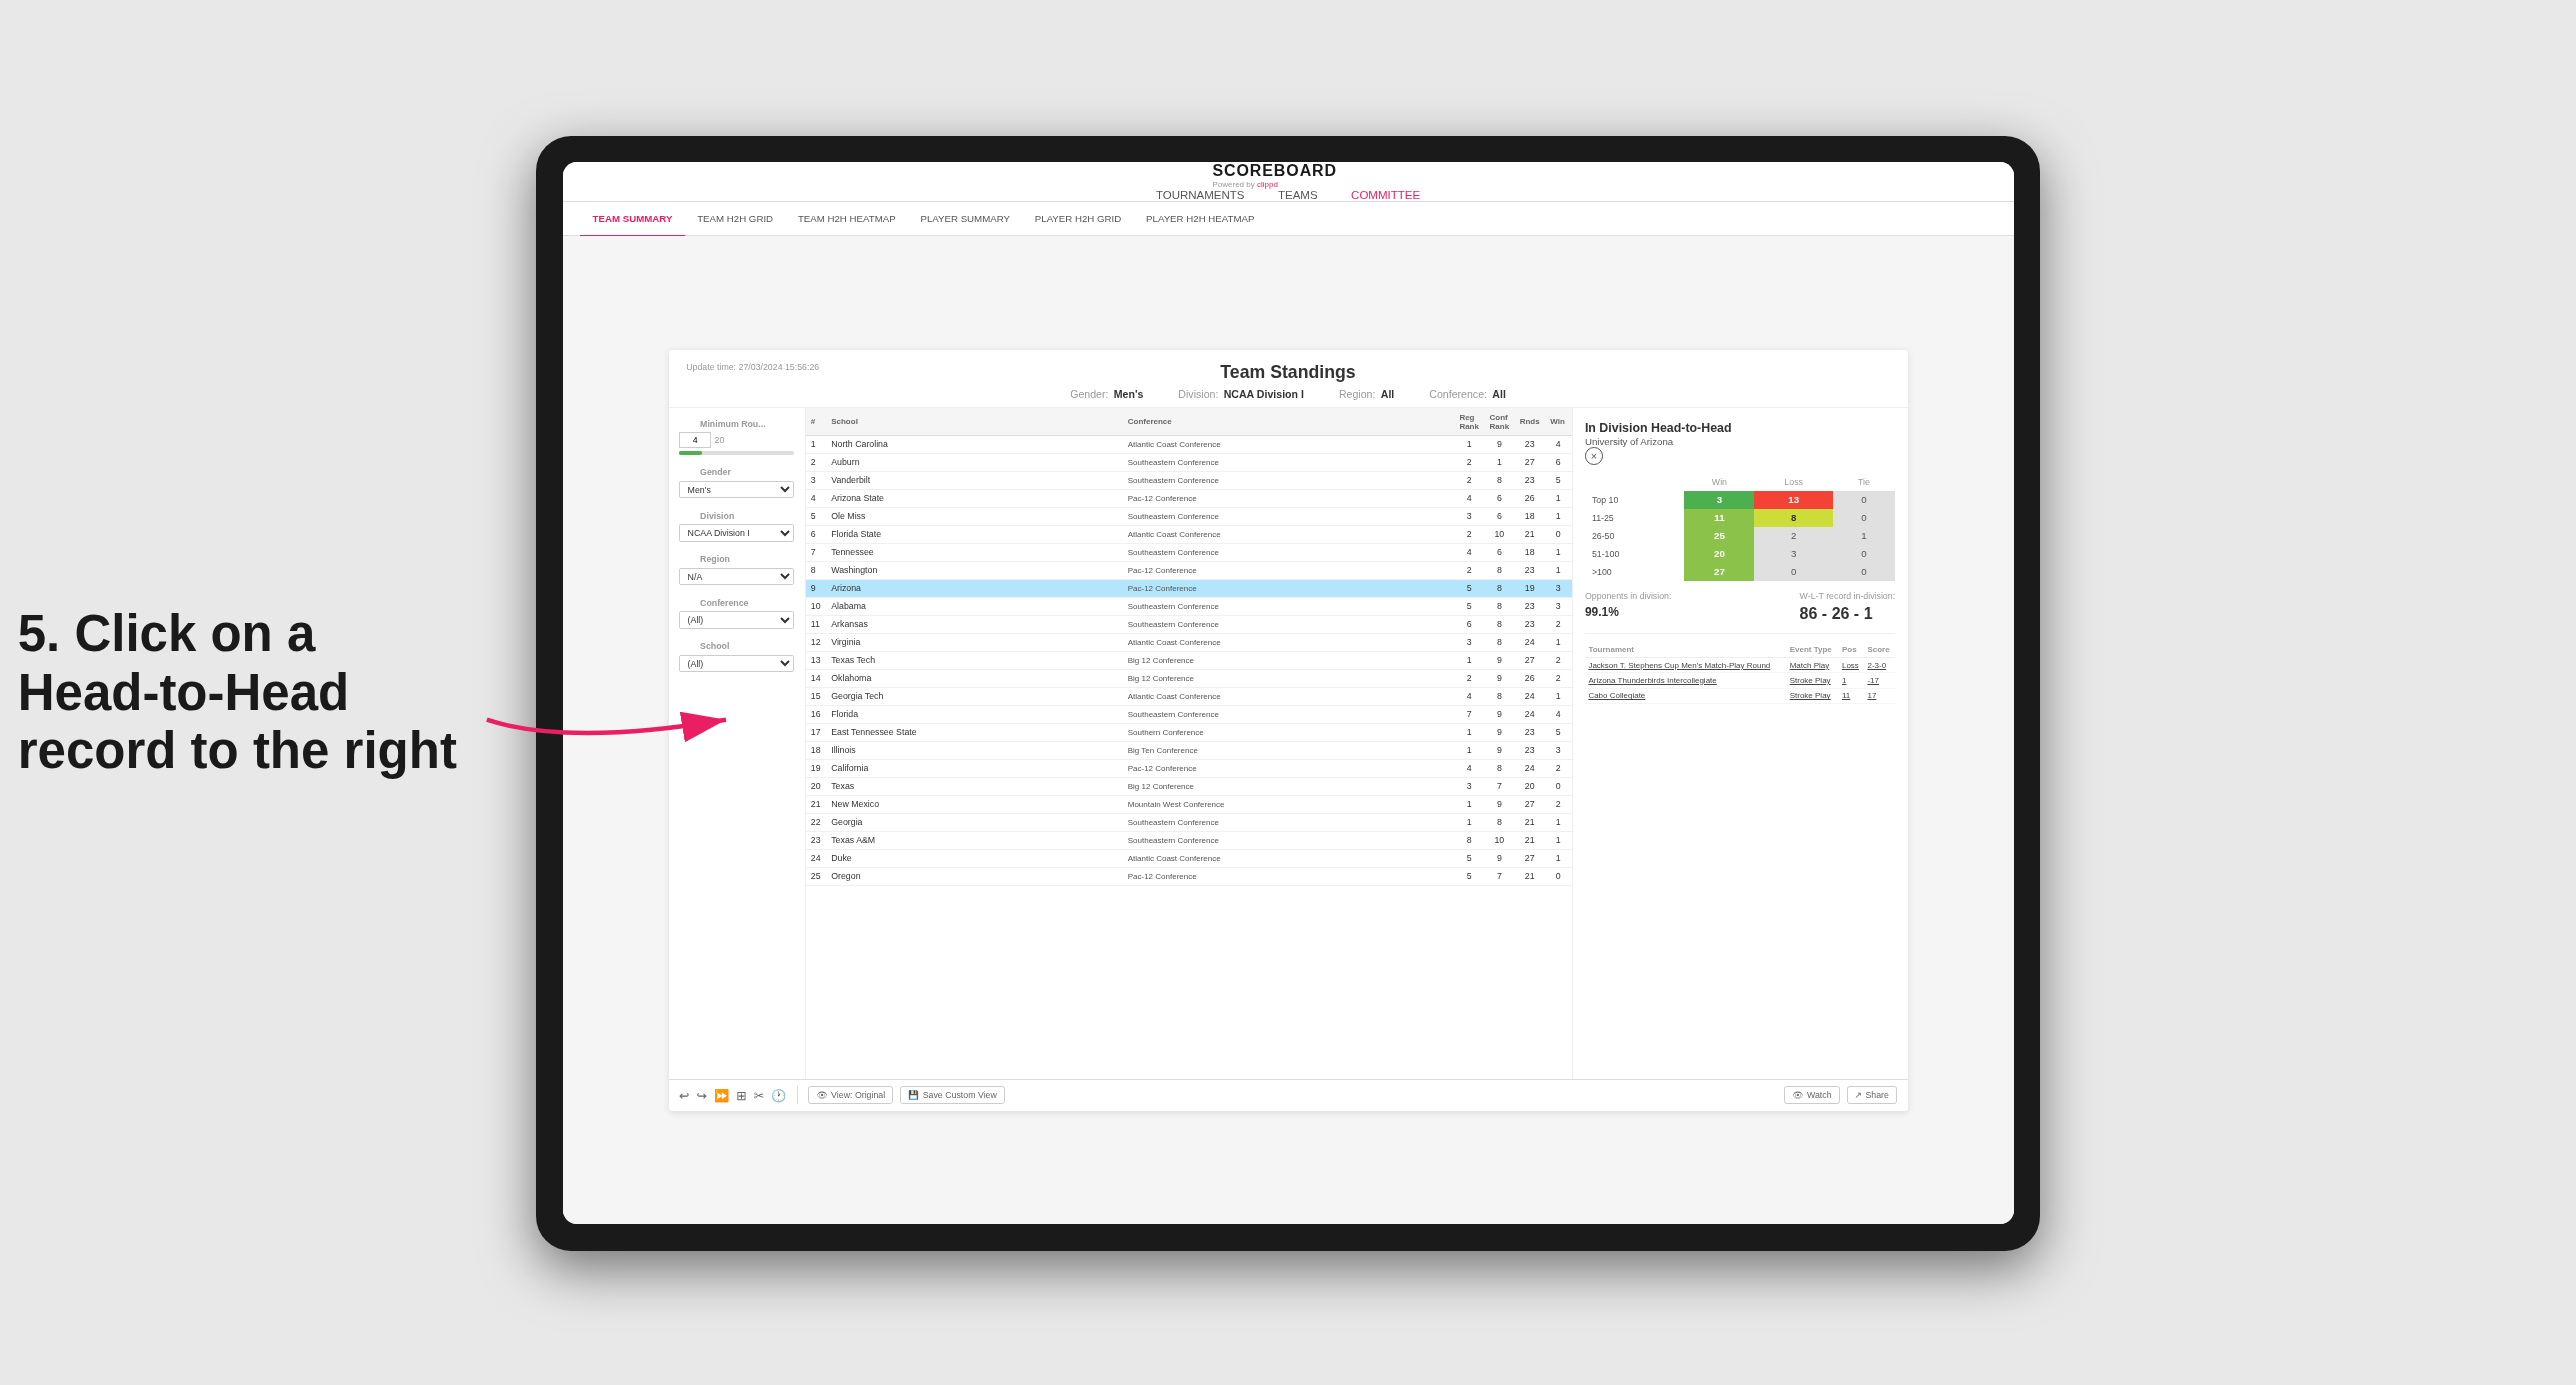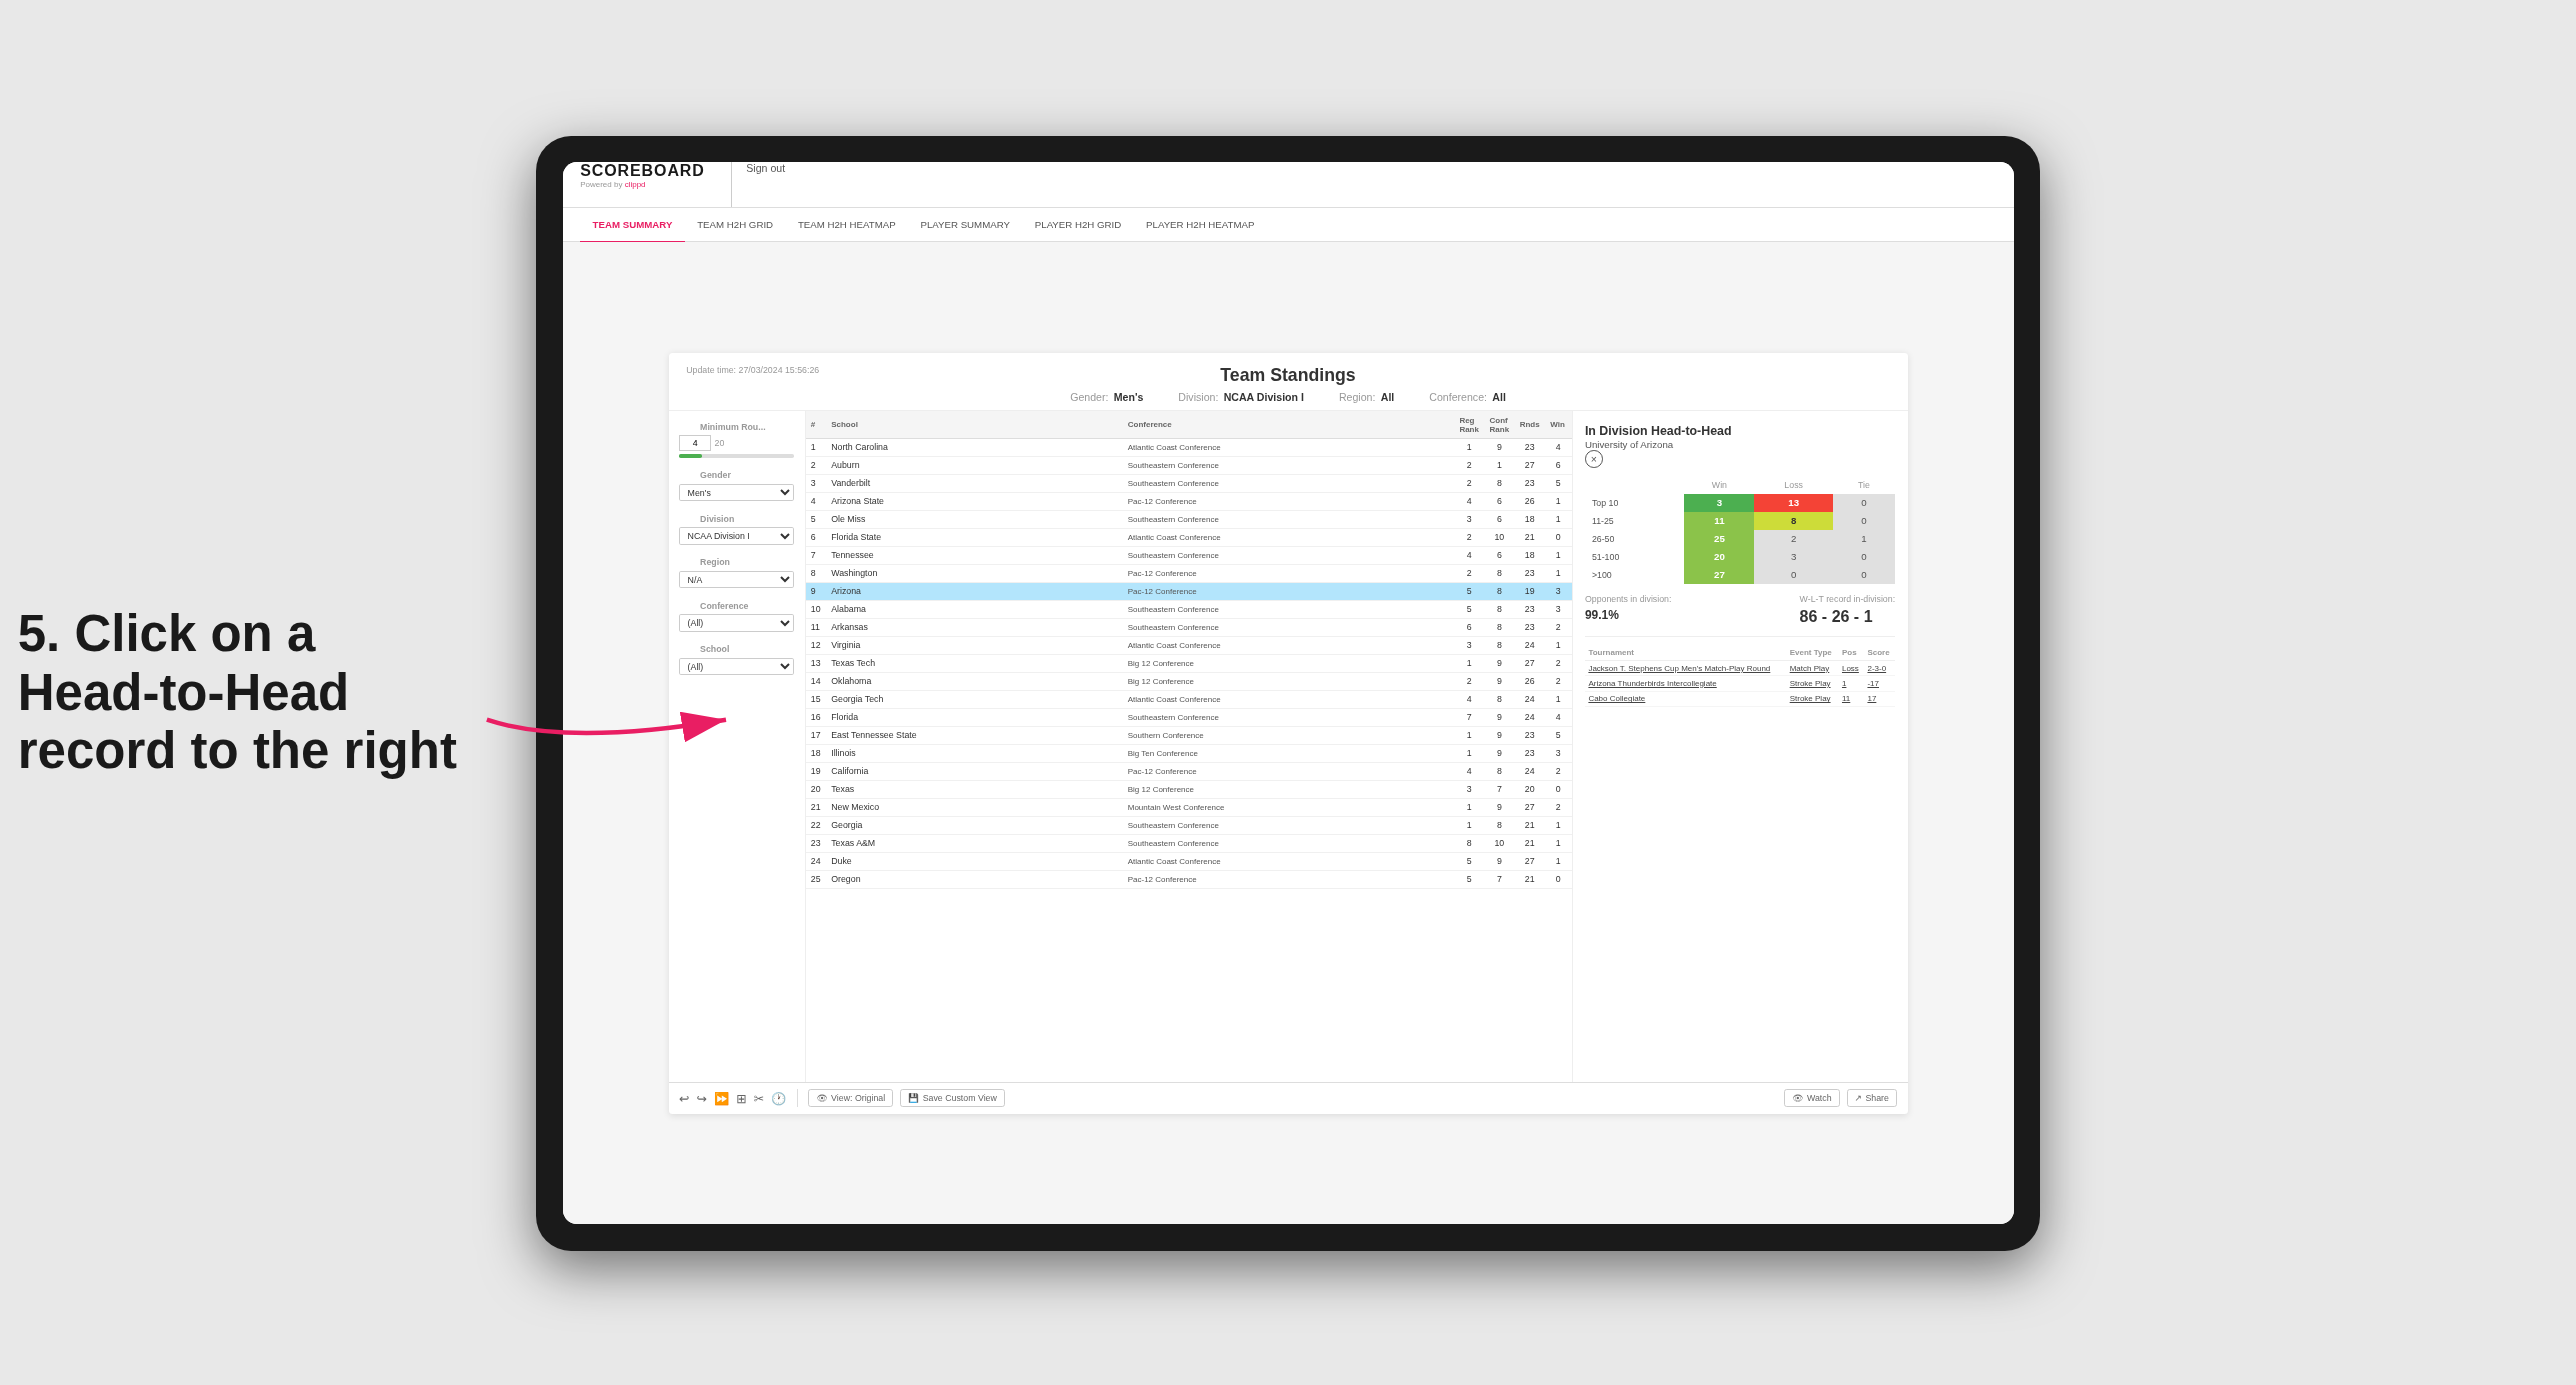--- a/index.html
+++ b/index.html
@@ -31,24 +31,26 @@
       background: #ffffff;
       border-radius: 14px;
       overflow: hidden;
       display: flex;
       flex-direction: column;
     }
 
     
     .top-nav {
       display: flex;
+      align-items: center;
       padding: 0 17.7px;
-      height: 46px;
+      height: 40px;
       border-bottom: 0.9px solid #ddd;
       background: #fff;
+      flex-direction: column;
     }
 
     .logo {
       display: flex;
       flex-direction: column;
       margin-right: 26.5px;
     }
 
     .logo-title {
       font-size: 16px;
@@ -467,20 +469,25 @@
   <div>record to the right</div>
 </div>
 
 <div class="tablet">
   <div class="tablet-screen">
 
     <div class="top-nav">
       <div class="logo">
         <span class="logo-title">SCOREBOARD</span>
         <span class="logo-sub">Powered by <span class="logo-brand">clippd</span></span>
+      </div>
+      <div class="top-nav-links">
+        <a class="top-nav-link">TOURNAMENTS</a>
+        <a class="top-nav-link">TEAMS</a>
+        <a class="top-nav-link active">COMMITTEE</a>
       </div>
       <span class="sign-out">Sign out</span>
     </div>
 
     <div class="sub-nav">
       <div class="sub-nav-link active">TEAM SUMMARY</div>
       <div class="sub-nav-link">TEAM H2H GRID</div>
       <div class="sub-nav-link">TEAM H2H HEATMAP</div>
       <div class="sub-nav-link">PLAYER SUMMARY</div>
       <div class="sub-nav-link">PLAYER H2H GRID</div>

